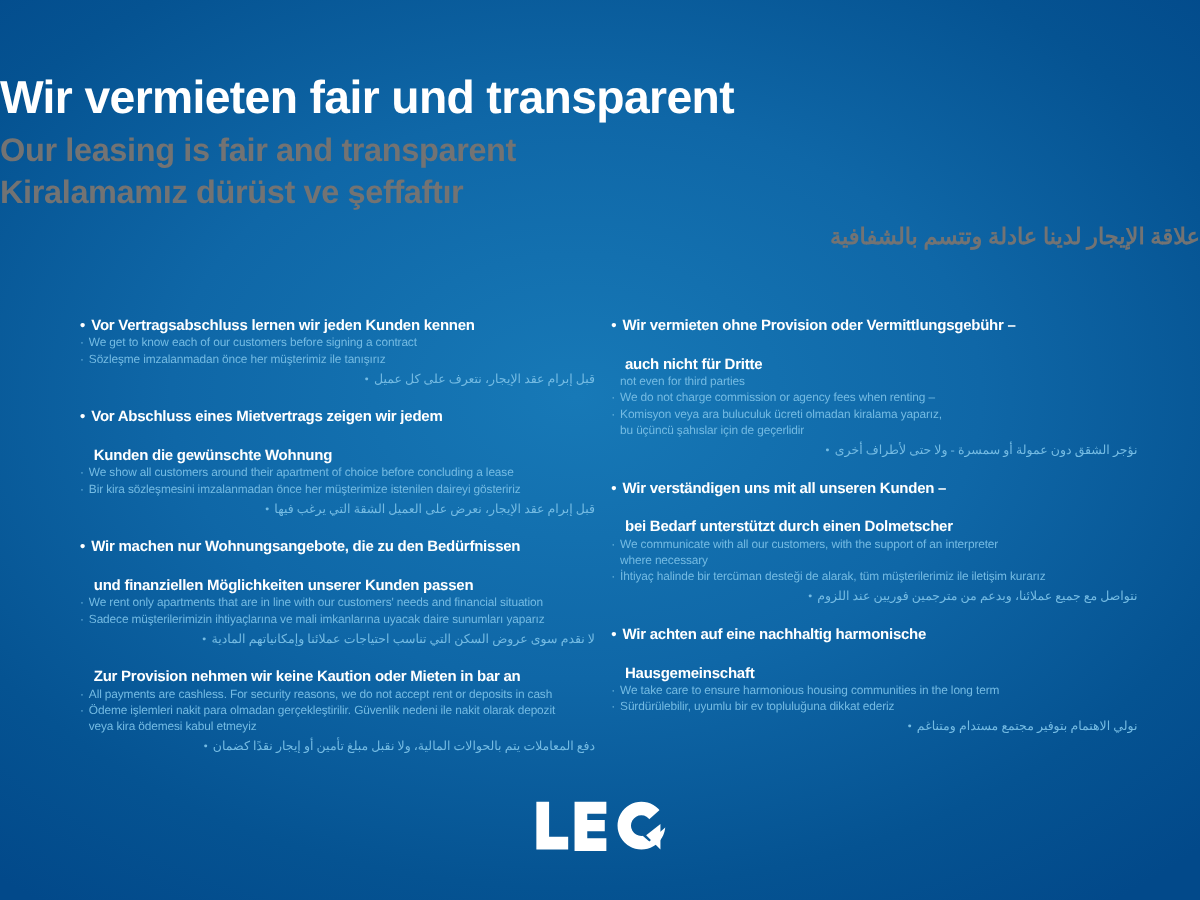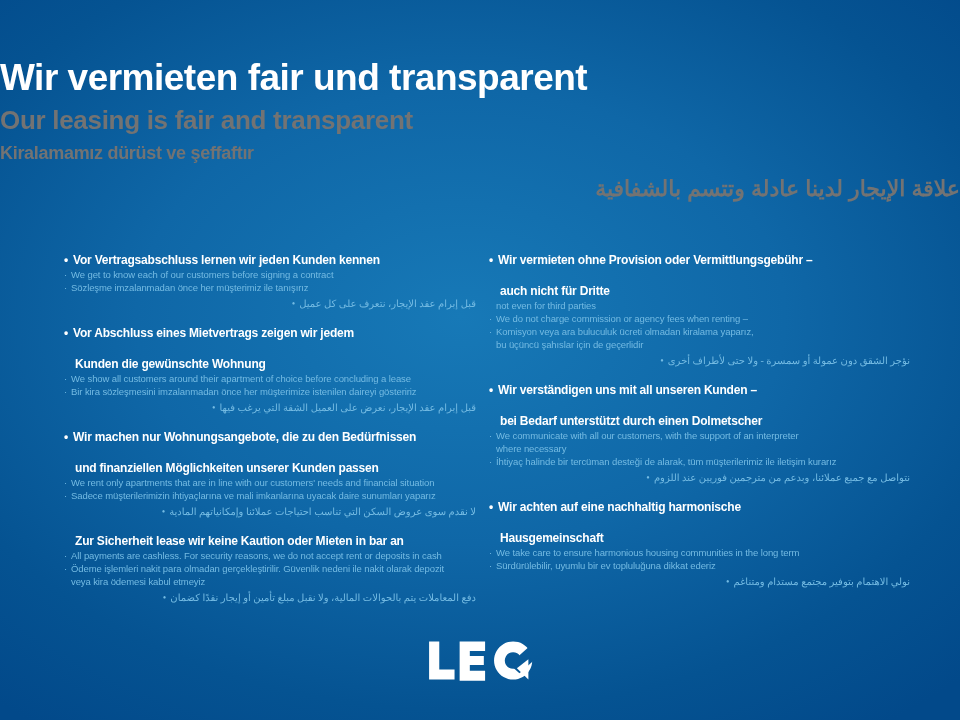--- a/index.html
+++ b/index.html
@@ -10,22 +10,22 @@
     -webkit-font-smoothing:antialiased;
   }
   .poster{width:960px;height:720px;position:relative;}
   header{}
   h1.title{
     margin:56px 0 0;font-size:37px;font-weight:bold;letter-spacing:-0.5px;
     color:#ffffff;line-height:43px;
   }
   .sub{font-weight:bold;color:#737373;}
   .sub-en{font-size:26px;margin-top:7px;letter-spacing:-0.3px;line-height:29px;}
-  .sub-tr{font-size:18px;margin-top:4px;letter-spacing:-0.3px;line-height:29px;}
-  .sub-ar{font-size:22px;margin-top:7px;line-height:28px;font-family:Liberation Sans, sans-serif;}
+  .sub-tr{font-size:26px;margin-top:4px;letter-spacing:-0.3px;line-height:29px;}
+  .sub-ar{font-size:18px;margin-top:7px;line-height:28px;font-family:Liberation Serif, serif;}
   main.cols{display:flex;padding:0 50px 0 64px;margin-top:34px;}
   .col{flex:none;}
   .col-left{width:412px;}
   .col-right{flex:1;padding-left:13px;}
   .group{margin-bottom:16px;}
   .de-line{
     font-weight:bold;font-size:12px;color:#ffffff;line-height:15px;
     letter-spacing:-0.2px;white-space:nowrap;margin-top:16px;
   }
   .de-line .blt{margin-right:5px;}
@@ -68,21 +68,21 @@
           <div class="ar-line" dir="rtl">قبل إبرام عقد الإيجار، نعرض على العميل الشقة التي يرغب فيها<span class="ar-dot">•</span></div>
         </div>
         <div class="group">
           <div class="de-line"><span class="blt">•</span>Wir machen nur Wohnungsangebote, die zu den Bedürfnissen</div>
           <div class="de-line cont-de">und finanziellen Möglichkeiten unserer Kunden passen</div>
           <div class="body-line"><span class="blt">·</span>We rent only apartments that are in line with our customers' needs and financial situation</div>
           <div class="body-line"><span class="blt">·</span>Sadece müşterilerimizin ihtiyaçlarına ve mali imkanlarına uyacak daire sunumları yaparız</div>
           <div class="ar-line" dir="rtl">لا نقدم سوى عروض السكن التي تناسب احتياجات عملائنا وإمكانياتهم المادية<span class="ar-dot">•</span></div>
         </div>
         <div class="group">
-          <div class="de-line cont-de">Zur Sicherheit lease wir keine Kaution oder Mieten in bar an</div>
+          <div class="de-line cont-de">Zur Provision nehmen wir keine Kaution oder Mieten in bar an</div>
           <div class="body-line"><span class="blt">·</span>All payments are cashless. For security reasons, we do not accept rent or deposits in cash</div>
           <div class="body-line"><span class="blt">·</span>Ödeme işlemleri nakit para olmadan gerçekleştirilir. Güvenlik nedeni ile nakit olarak depozit</div>
           <div class="body-line cont">veya kira ödemesi kabul etmeyiz</div>
           <div class="ar-line" dir="rtl">دفع المعاملات يتم بالحوالات المالية، ولا نقبل مبلغ تأمين أو إيجار نقدًا كضمان<span class="ar-dot">•</span></div>
         </div>
       </section>
     <section class="col col-right" id="col-right">
         <div class="group">
           <div class="de-line"><span class="blt">•</span>Wir vermieten ohne Provision oder Vermittlungsgebühr –</div>
           <div class="de-line cont-de">auch nicht für Dritte</div>

